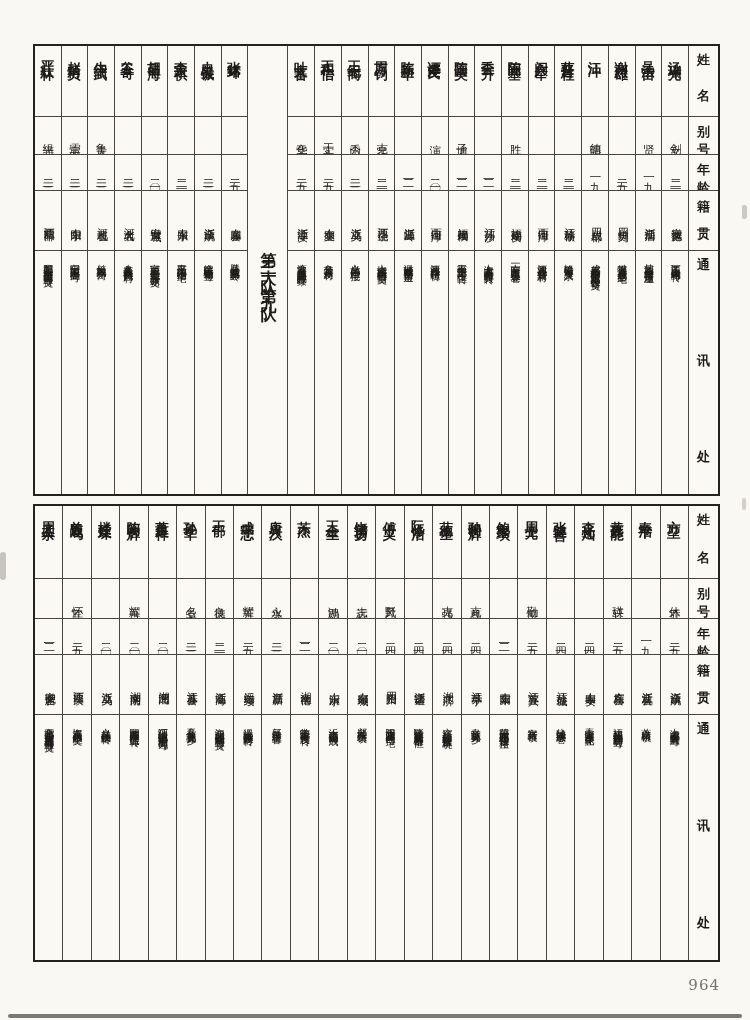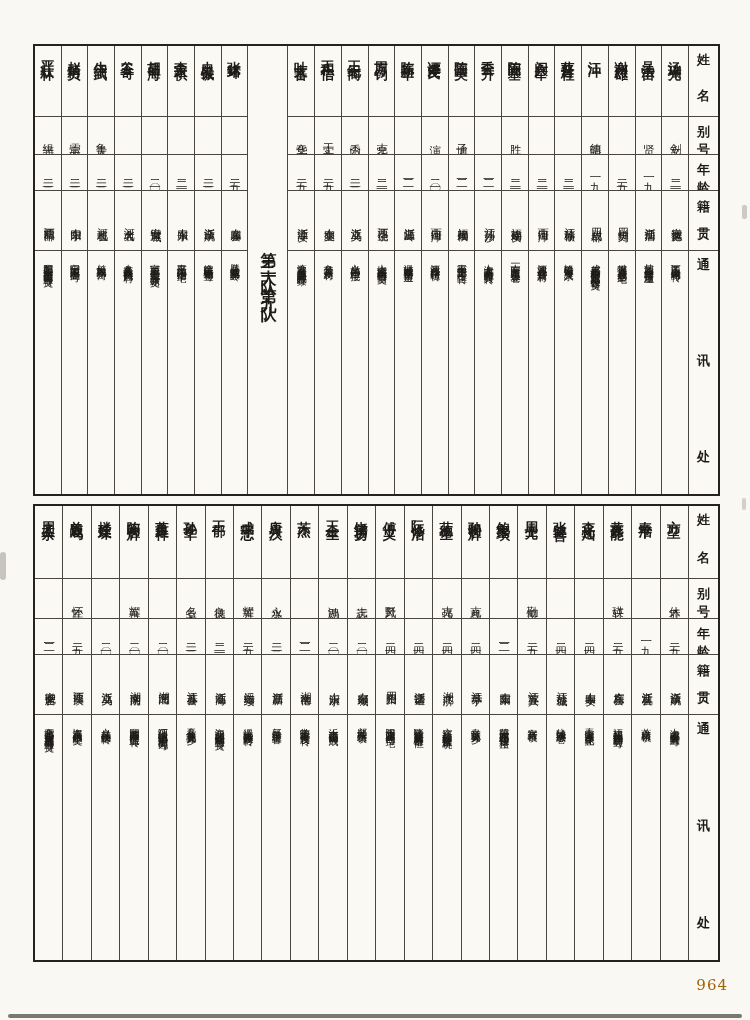--- a/index.html
+++ b/index.html
@@ -54,22 +54,22 @@
   .hdr-cell{padding:5px 0;}
   .hdr-label{
     height:90%;display:flex;flex-direction:column;justify-content:space-between;
     align-items:center;font-weight:bold;font-size:13px;
   }
   .hdr-ch{display:block;}
 
   .divider-text{font-size:16px;font-weight:bold;letter-spacing:9px;}
 
   .page-number{
-    position:absolute;right:22px;bottom:26px;
-    font-size:15px;letter-spacing:1px;color:#a16207;
+    position:absolute;right:30px;bottom:26px;
+    font-size:15px;letter-spacing:1px;color:#737373;
     font-family:"DejaVu Serif","Liberation Serif",serif;
   }
 
   
   .edge-bottom{position:absolute;left:8px;right:8px;bottom:2px;height:4px;background:#36322c;opacity:.65;border-radius:2px;}
   .smudge-left{position:absolute;left:0;top:552px;width:6px;height:28px;background:#6a655e;opacity:.35;border-radius:3px;}
   .tick-right-1{position:absolute;right:3px;top:205px;width:5px;height:14px;background:#8a857c;opacity:.4;border-radius:2px;}
   .tick-right-2{position:absolute;right:4px;top:498px;width:4px;height:12px;background:#8a857c;opacity:.35;border-radius:2px;}
 </style>
 </head>

